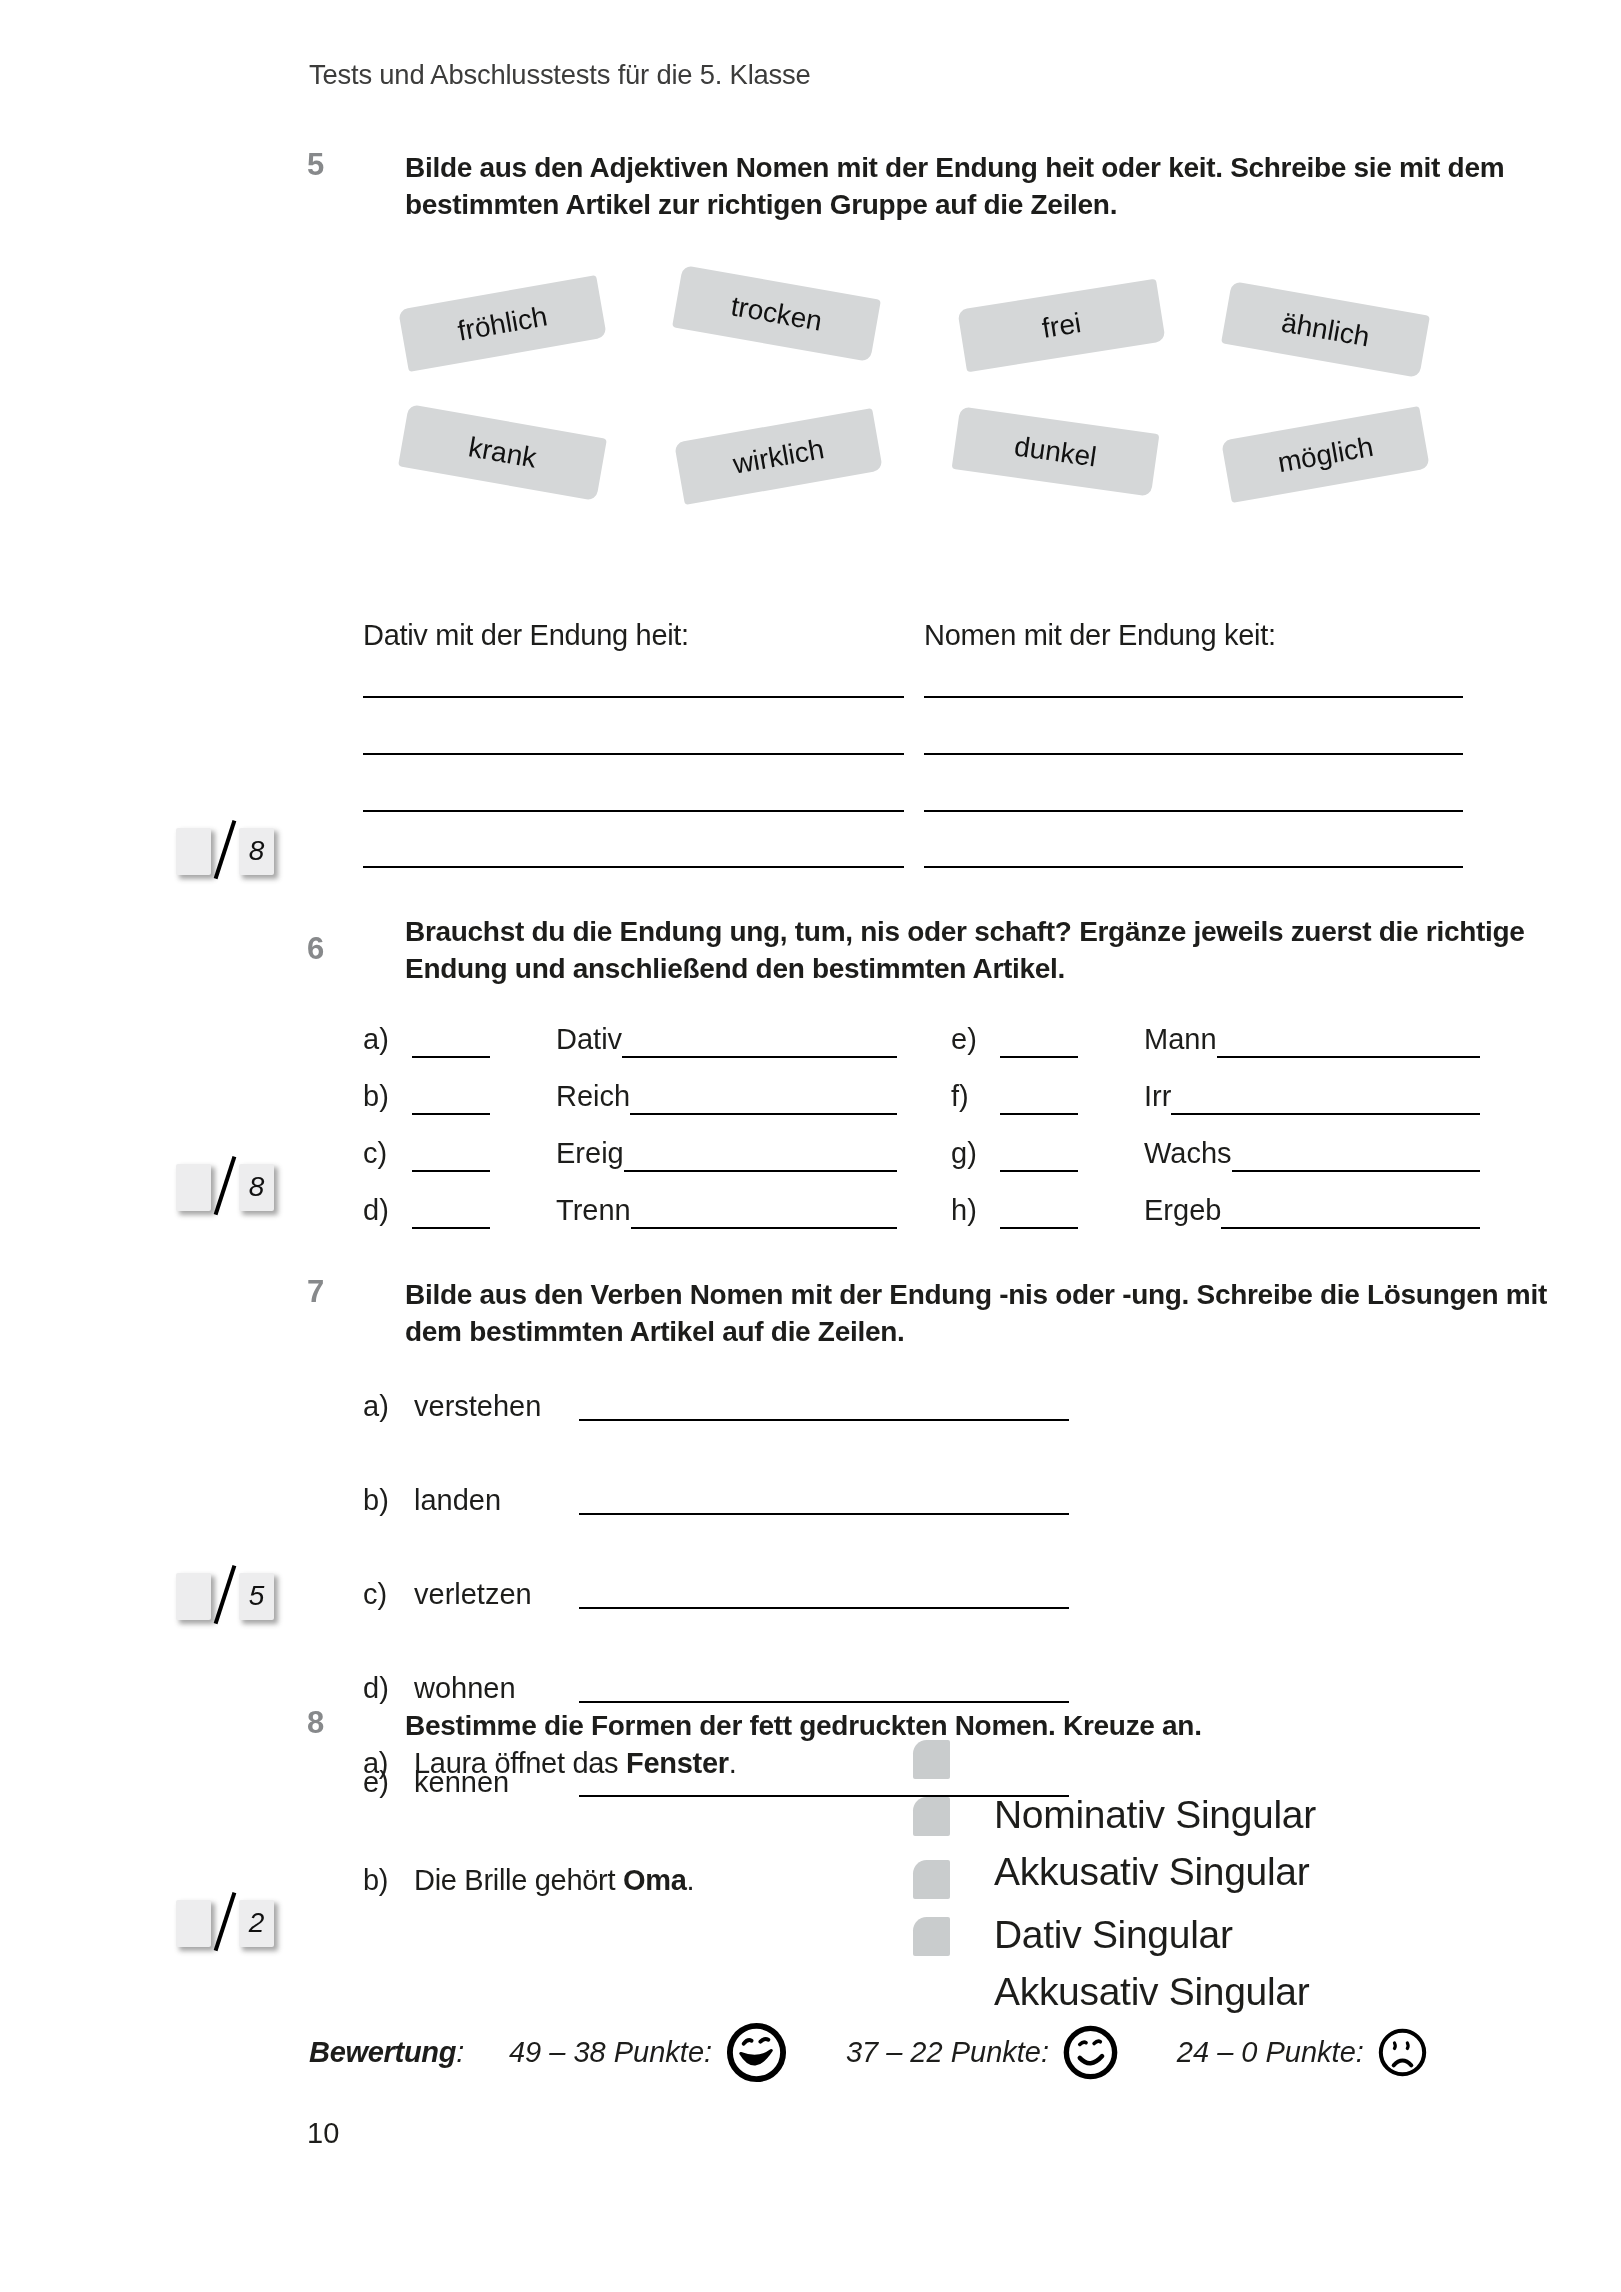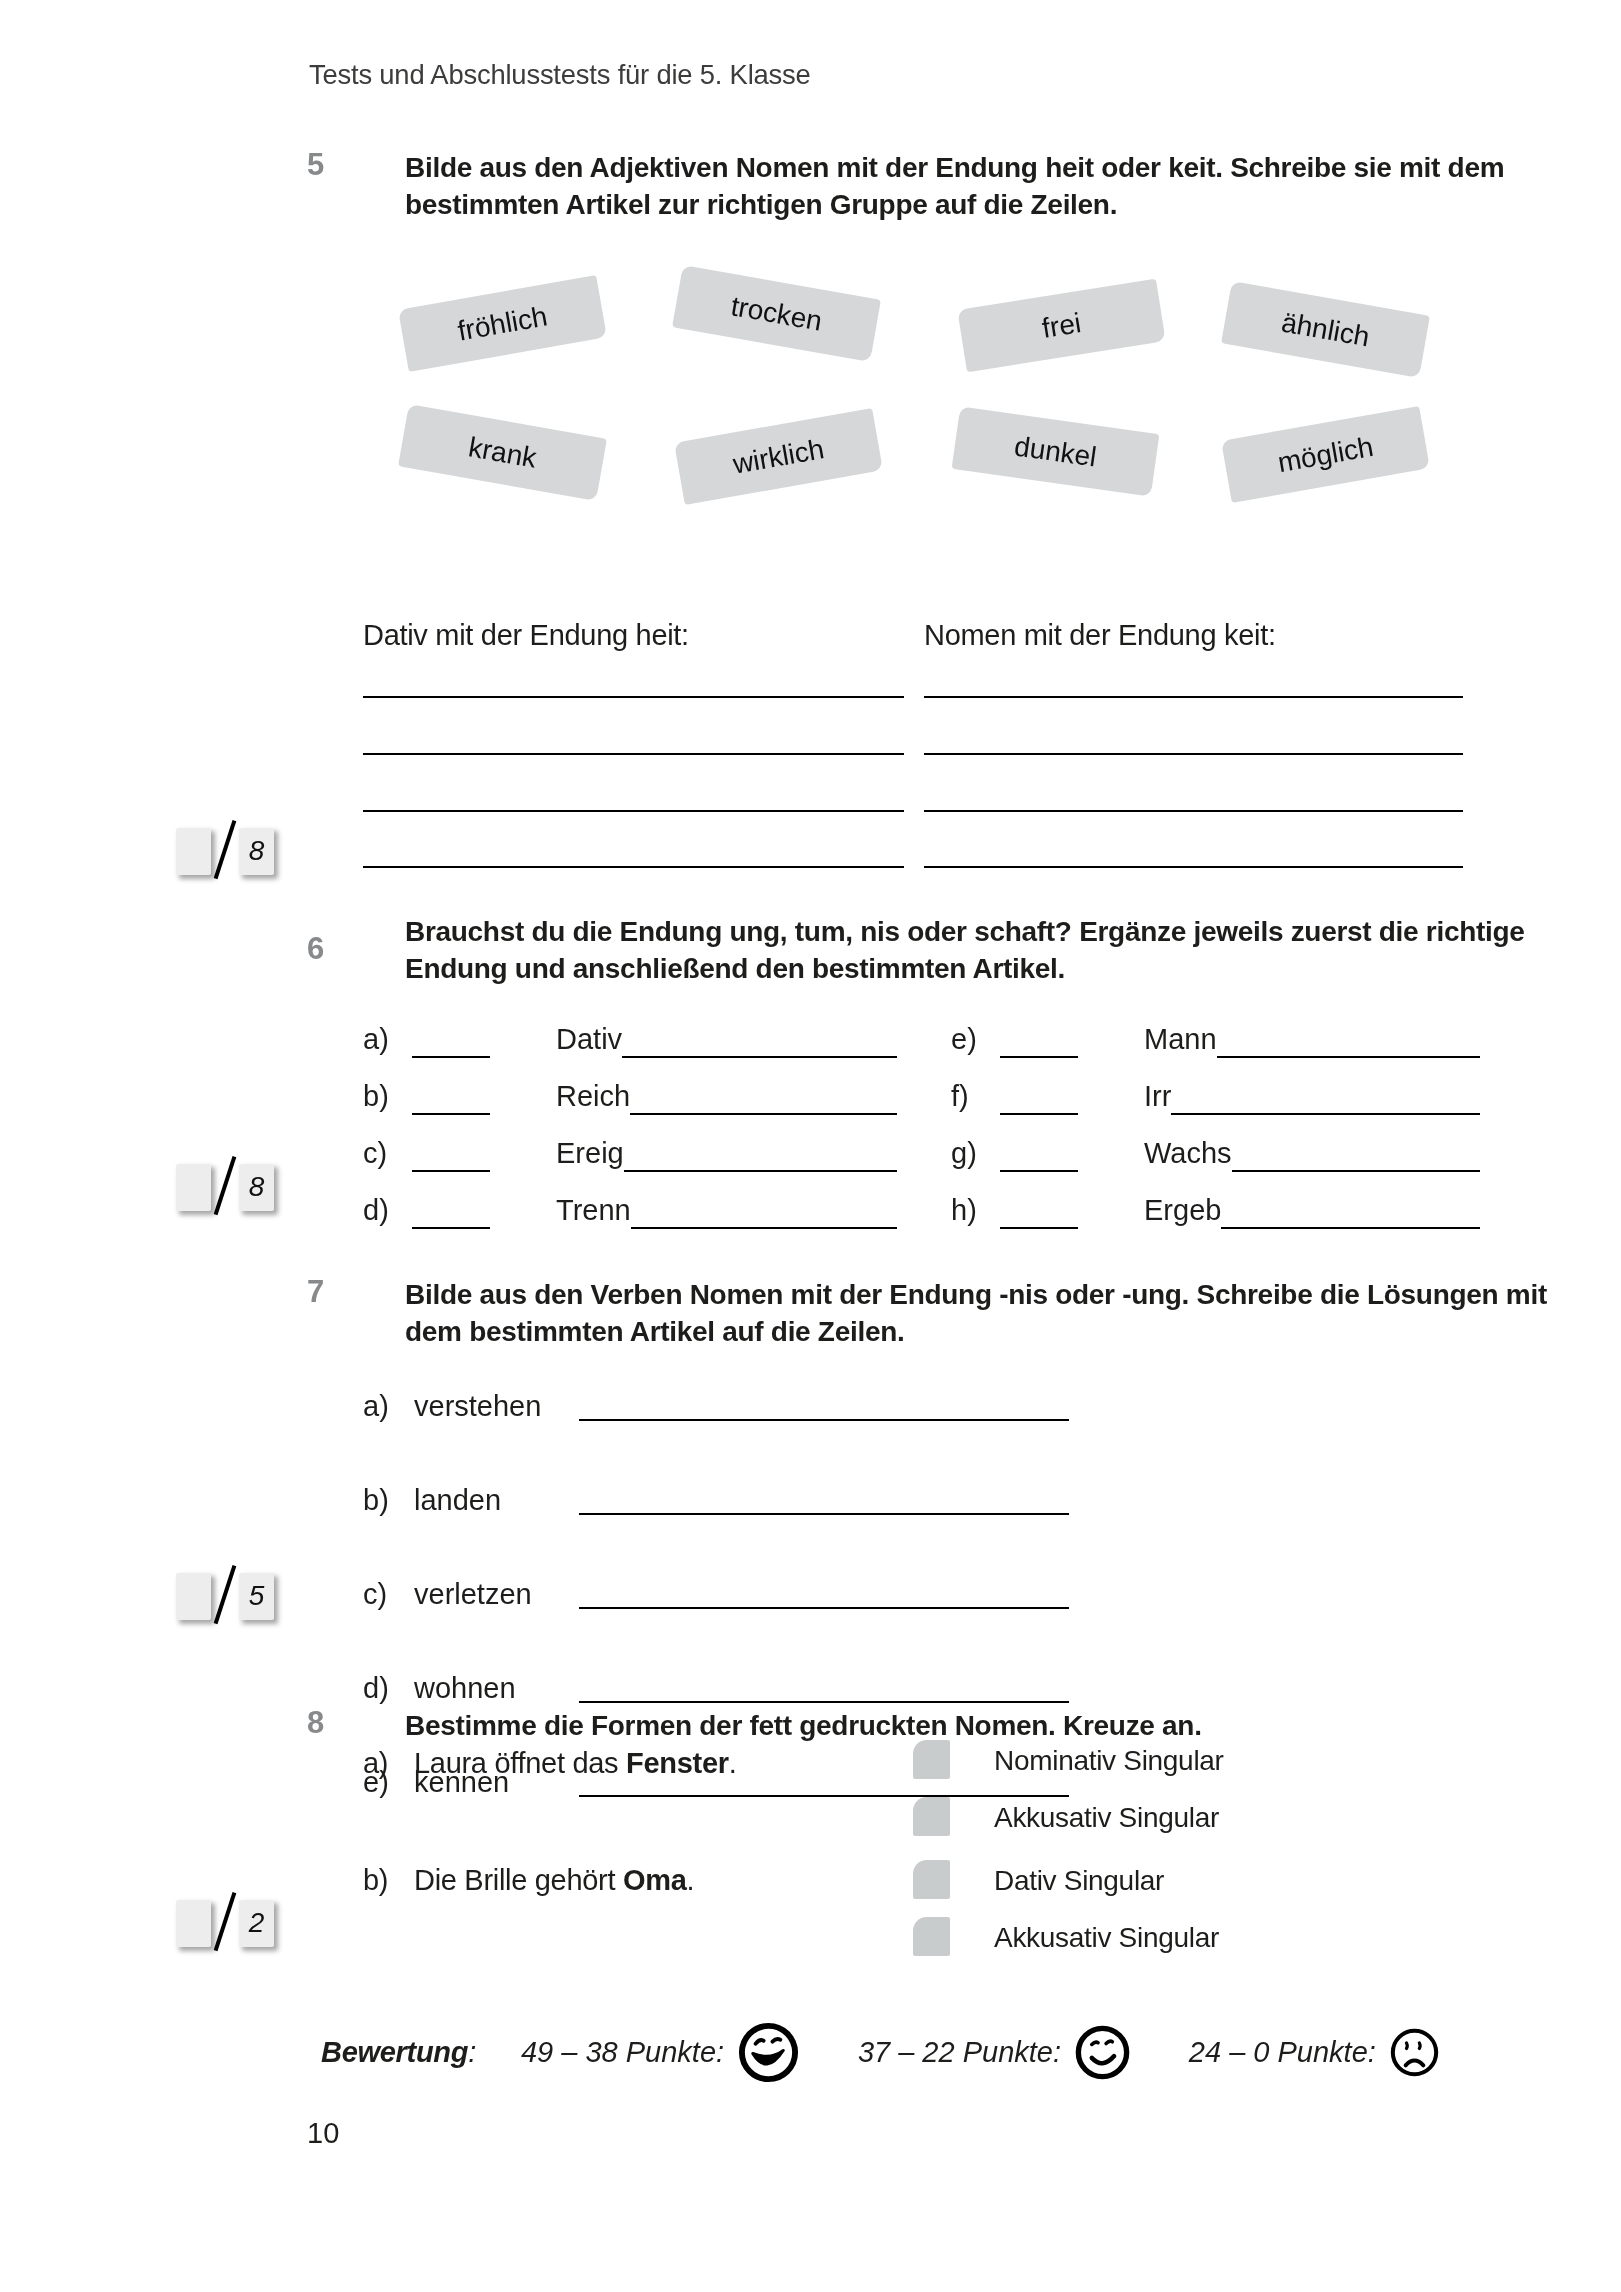--- a/index.html
+++ b/index.html
@@ -40,24 +40,24 @@
   .item-row .word{margin-left:66px;font-size:29px;line-height:37px;flex:0 0 auto;}
   .item-row .long-line{flex:1 1 auto;height:33px;border-bottom:2px solid #000;}
   .v-row{position:relative;height:41px;}
   .v-row .letter{position:absolute;left:0;bottom:0;font-size:29px;line-height:37px;}
   .v-row .word{position:absolute;left:51px;bottom:0;font-size:29px;line-height:37px;}
   .v-row .v-line{position:absolute;left:216px;bottom:3.9px;width:490px;border-bottom:2px solid #000;}
   .checkbox{
     width:37px;height:39px;background:#c9cccd;
     border-radius:13.7px 2px 2px 2px;
   }
-  .opt-label{font-size:28px;letter-spacing:-0.3px;}
+  .opt-label{font-size:39px;letter-spacing:-0.3px;margin-top:48px;}
   .sentence{font-size:29px;letter-spacing:-0.3px;}
   .sentence b{font-weight:bold;}
-  .rating{display:flex;align-items:center;font-style:italic;font-size:29px;margin-left:12px;}
+  .rating{display:flex;align-items:center;font-style:italic;font-size:29px;}
   .rating .rlabel{font-weight:bold;letter-spacing:-0.3px;}
   .rating .rrange{margin-left:45px;margin-right:11.8px;}
   .face{flex:0 0 auto;}
   .pagenum{font-size:29px;}
 </style>
 </head>
 <body>
 
 <div class="page">
 

